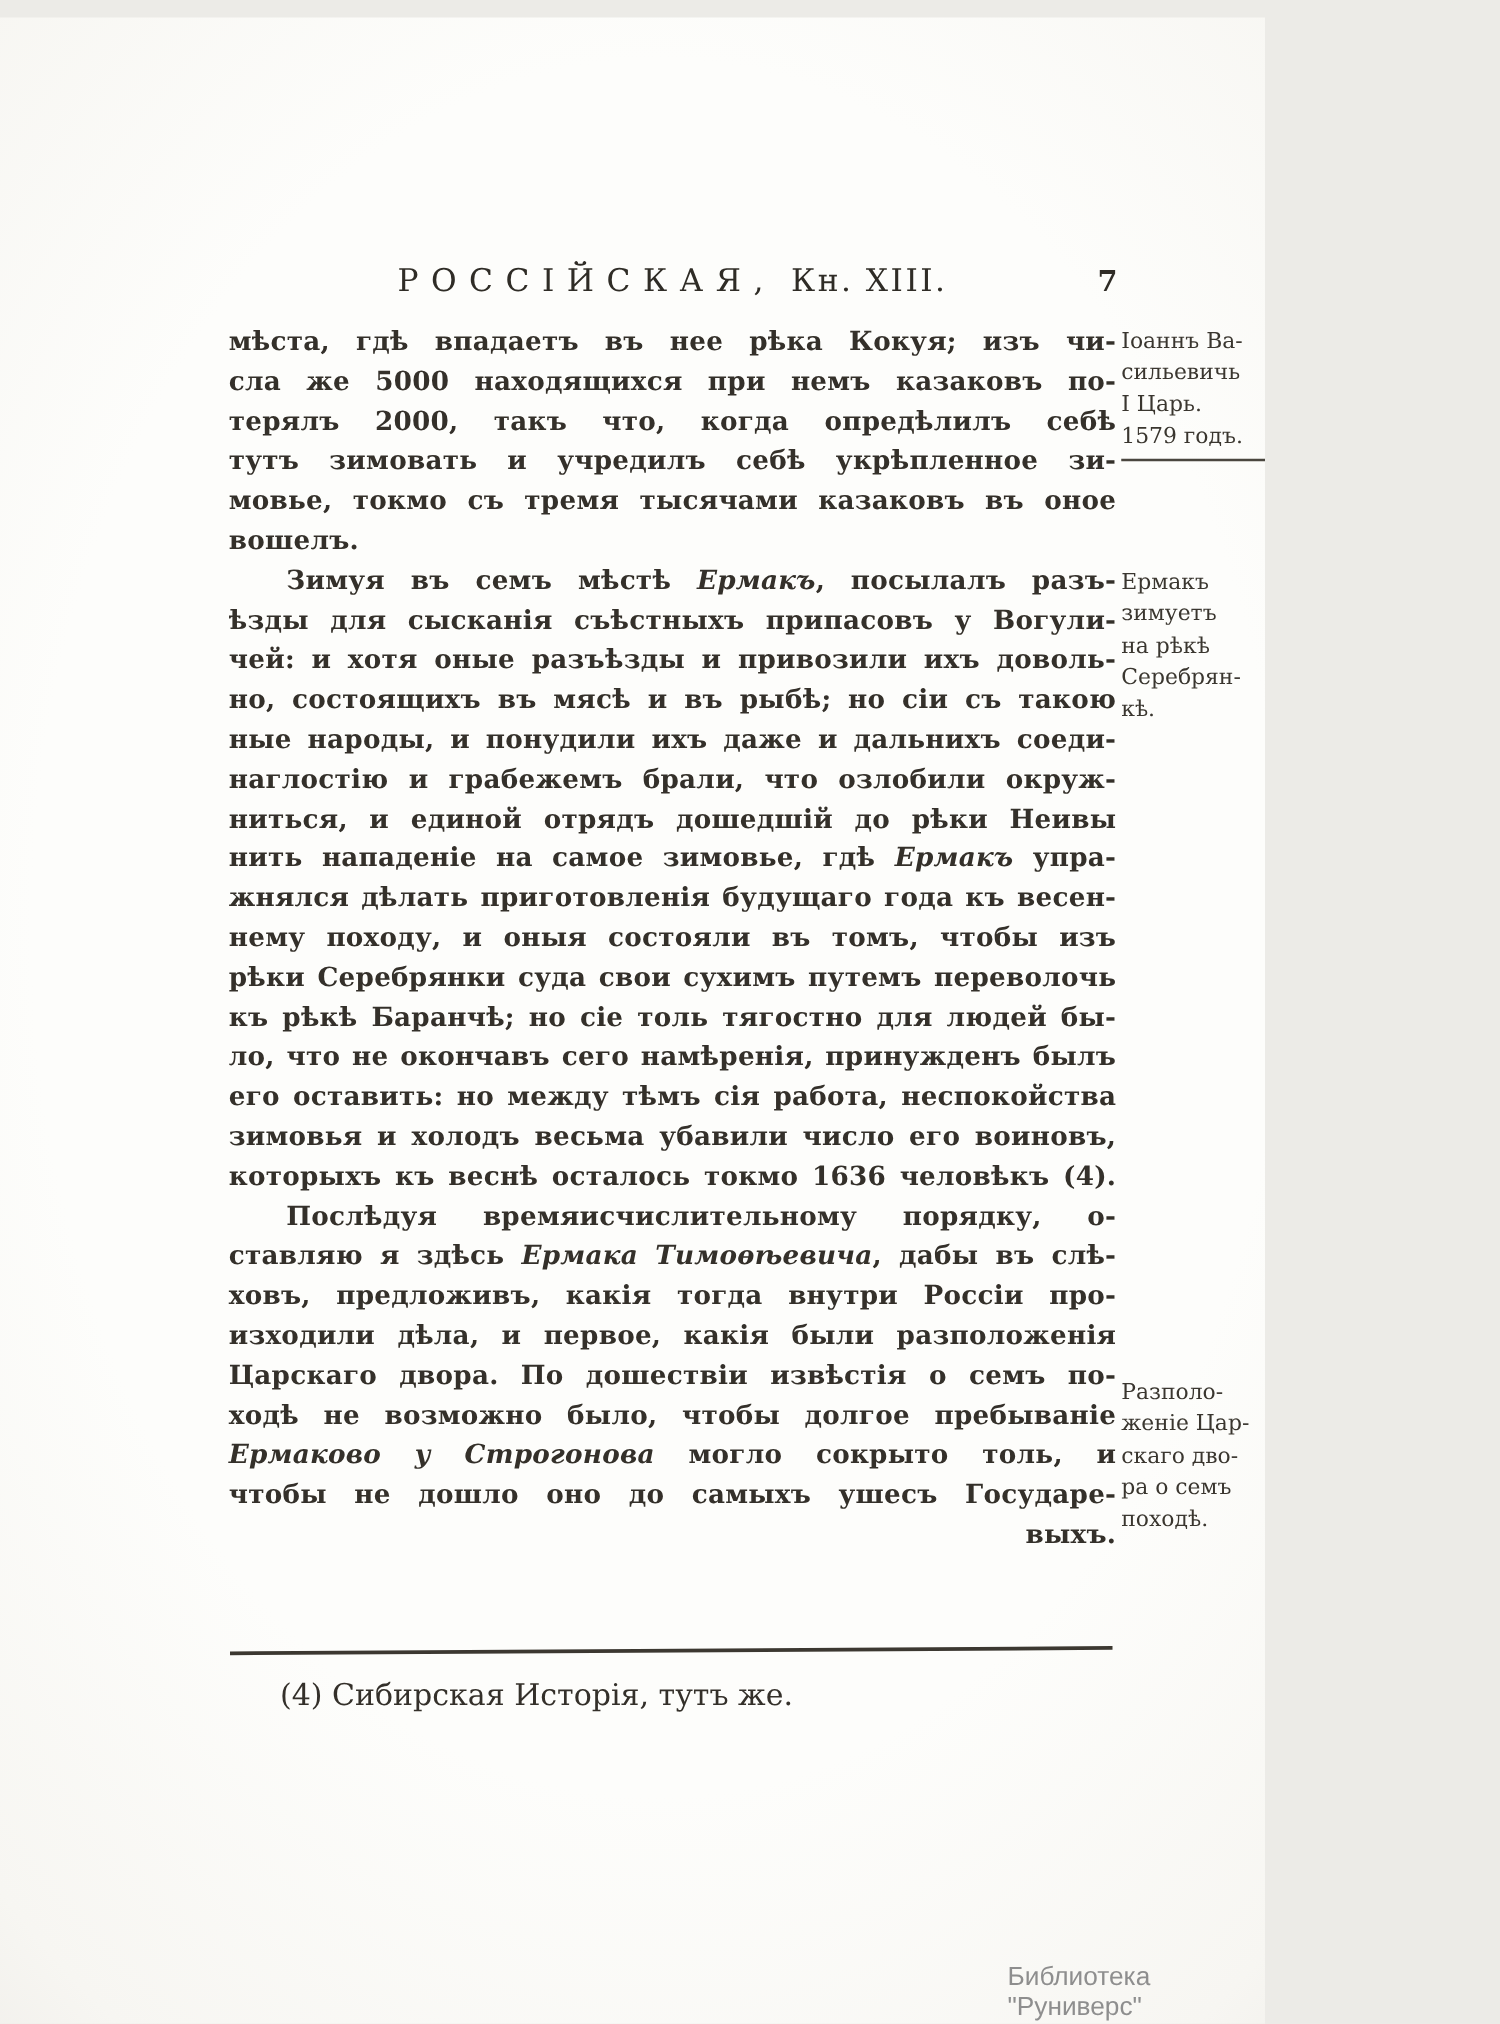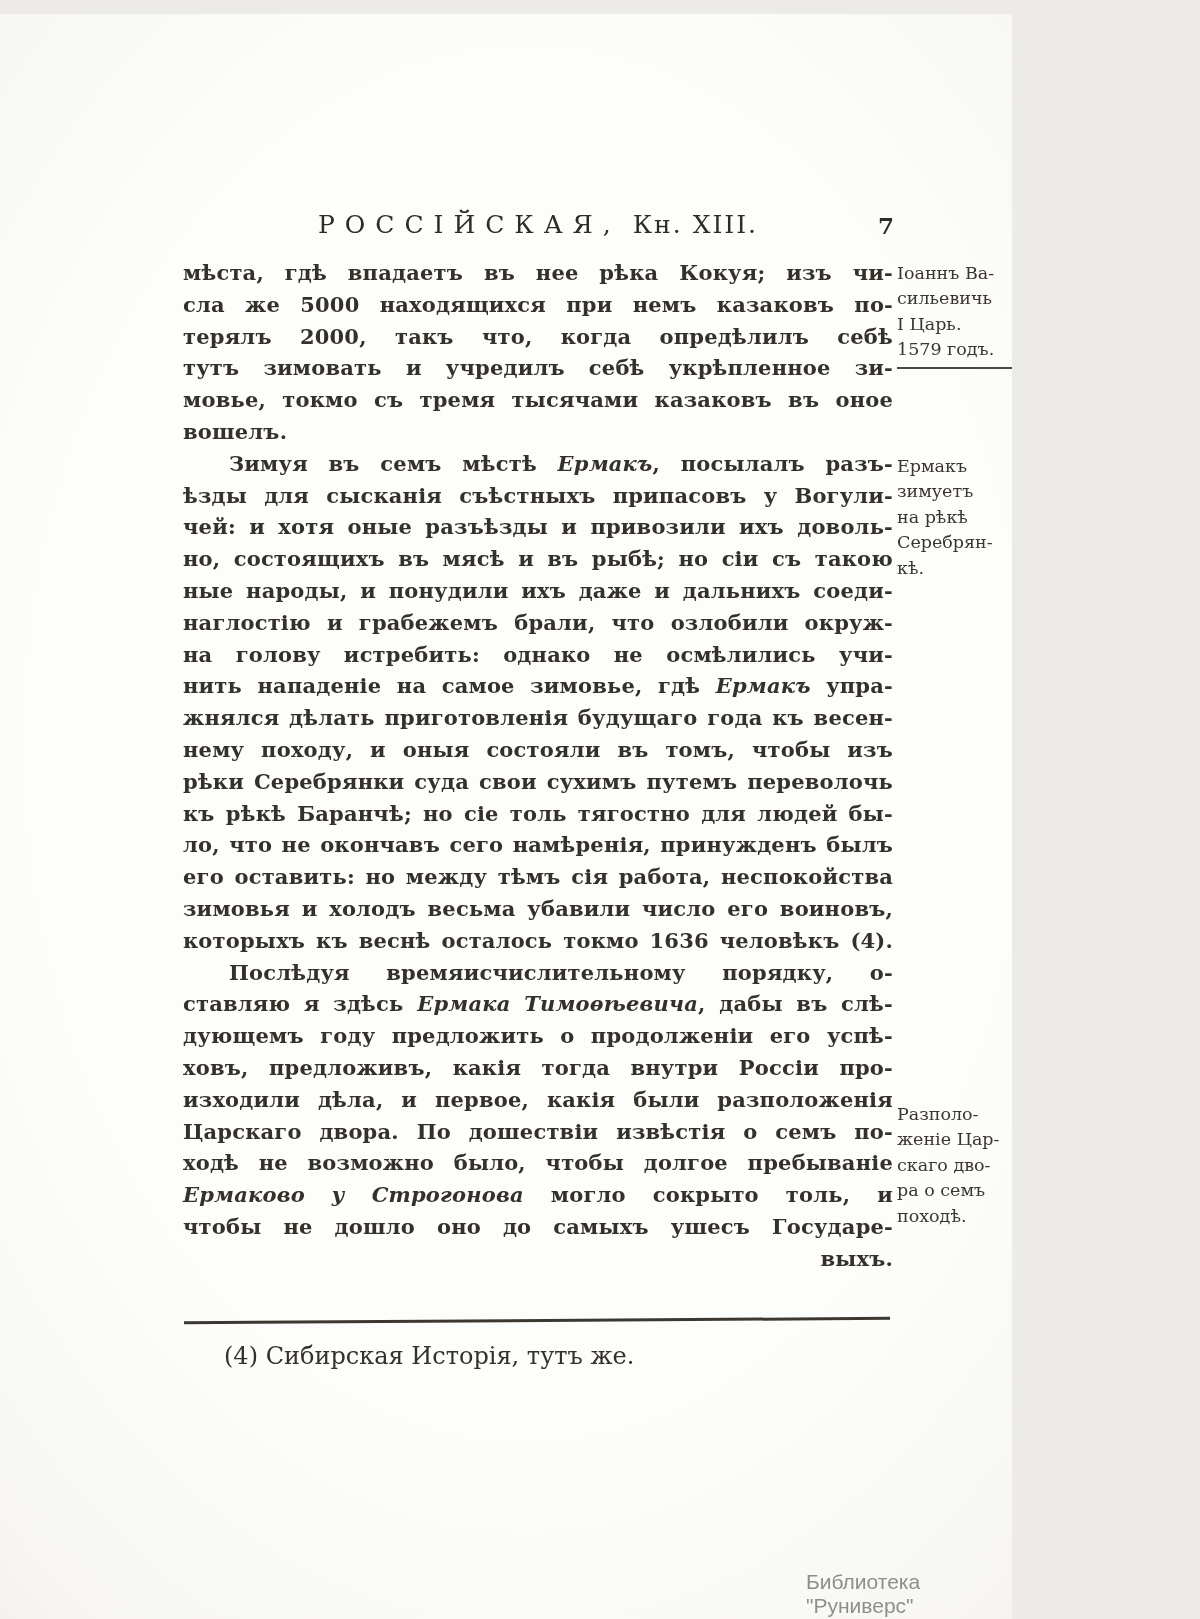--- a/index.html
+++ b/index.html
@@ -69,36 +69,35 @@
       <div class="line endL">вошелъ.</div>
     </div>
 
     <div class="para">
       <div class="line indent"><span>Зимуя въ семъ мѣстѣ </span><span class="em">Ермакъ</span><span>, посылалъ разъ-</span></div>
       <div class="line">ѣзды для сысканія съѣстныхъ припасовъ у Вогули-</div>
       <div class="line">чей: и хотя оные разъѣзды и привозили ихъ доволь-</div>
       <div class="line">но, состоящихъ въ мясѣ и въ рыбѣ; но сіи съ такою</div>
       <div class="line">ные народы, и понудили ихъ даже и дальнихъ соеди-</div>
       <div class="line">наглостію и грабежемъ брали, что озлобили окруж-</div>
-      <div class="line">на голову истребить: однако не осмѣлились учи-</div>
+      <div class="line">ниться, и единой отрядъ дошедшій до рѣки Неивы</div>
       <div class="line"><span>нить нападеніе на самое зимовье, гдѣ </span><span class="em">Ермакъ</span><span> упра-</span></div>
       <div class="line">жнялся дѣлать приготовленія будущаго года къ весен-</div>
       <div class="line">нему походу, и оныя состояли въ томъ, чтобы изъ</div>
       <div class="line">рѣки Серебрянки суда свои сухимъ путемъ переволочь</div>
       <div class="line">къ рѣкѣ Баранчѣ; но сіе толь тягостно для людей бы-</div>
       <div class="line">ло, что не окончавъ сего намѣренія, принужденъ былъ</div>
       <div class="line">его оставить: но между тѣмъ сія работа, неспокойства</div>
       <div class="line">зимовья и холодъ весьма убавили число его воиновъ,</div>
       <div class="line">которыхъ къ веснѣ осталось токмо 1636 человѣкъ (4).</div>
     </div>
 
     <div class="para">
       <div class="line indent">Послѣдуя времяисчислительному порядку, о-</div>
       <div class="line"><span>ставляю я здѣсь </span><span class="em">Ермака Тимоѳѣевича</span><span>, дабы въ слѣ-</span></div>
-      <div class="line">дующемъ году предложить о продолженіи его успѣ-</div>
       <div class="line">ховъ, предложивъ, какія тогда внутри Россіи про-</div>
       <div class="line">изходили дѣла, и первое, какія были разположенія</div>
       <div class="line">Царскаго двора. По дошествіи извѣстія о семъ по-</div>
       <div class="line">ходѣ не возможно было, чтобы долгое пребываніе</div>
       <div class="line"><span class="em">Ермаково у Строгонова</span><span> могло сокрыто толь, и</span></div>
       <div class="line">чтобы не дошло оно до самыхъ ушесъ Государе-</div>
       <div class="line endR">выхъ.</div>
     </div>
 
   </div>

